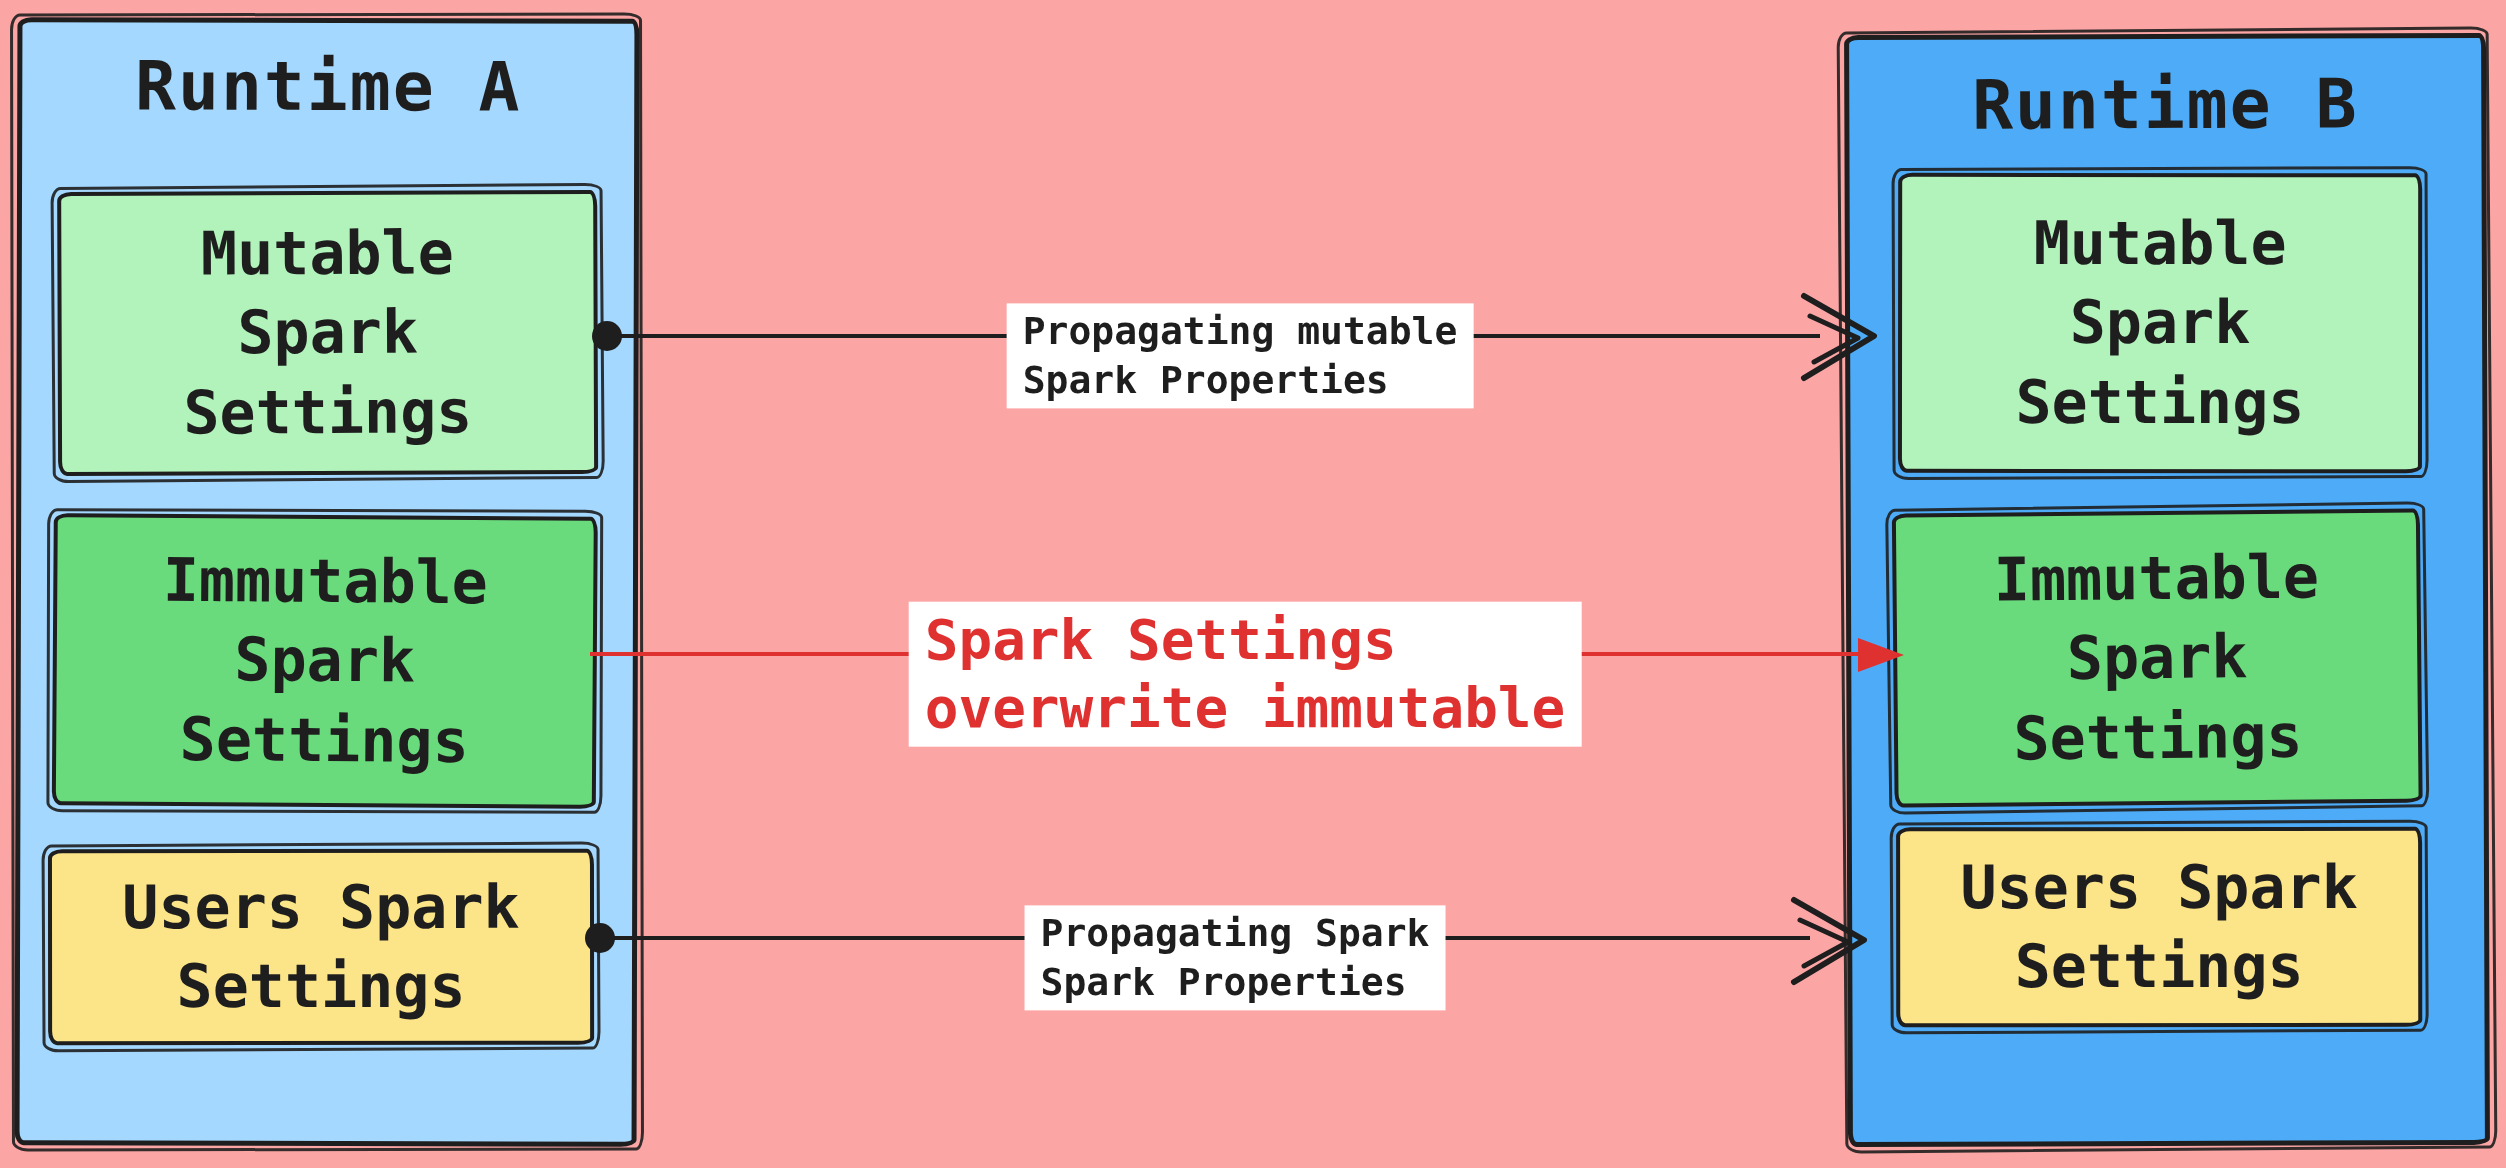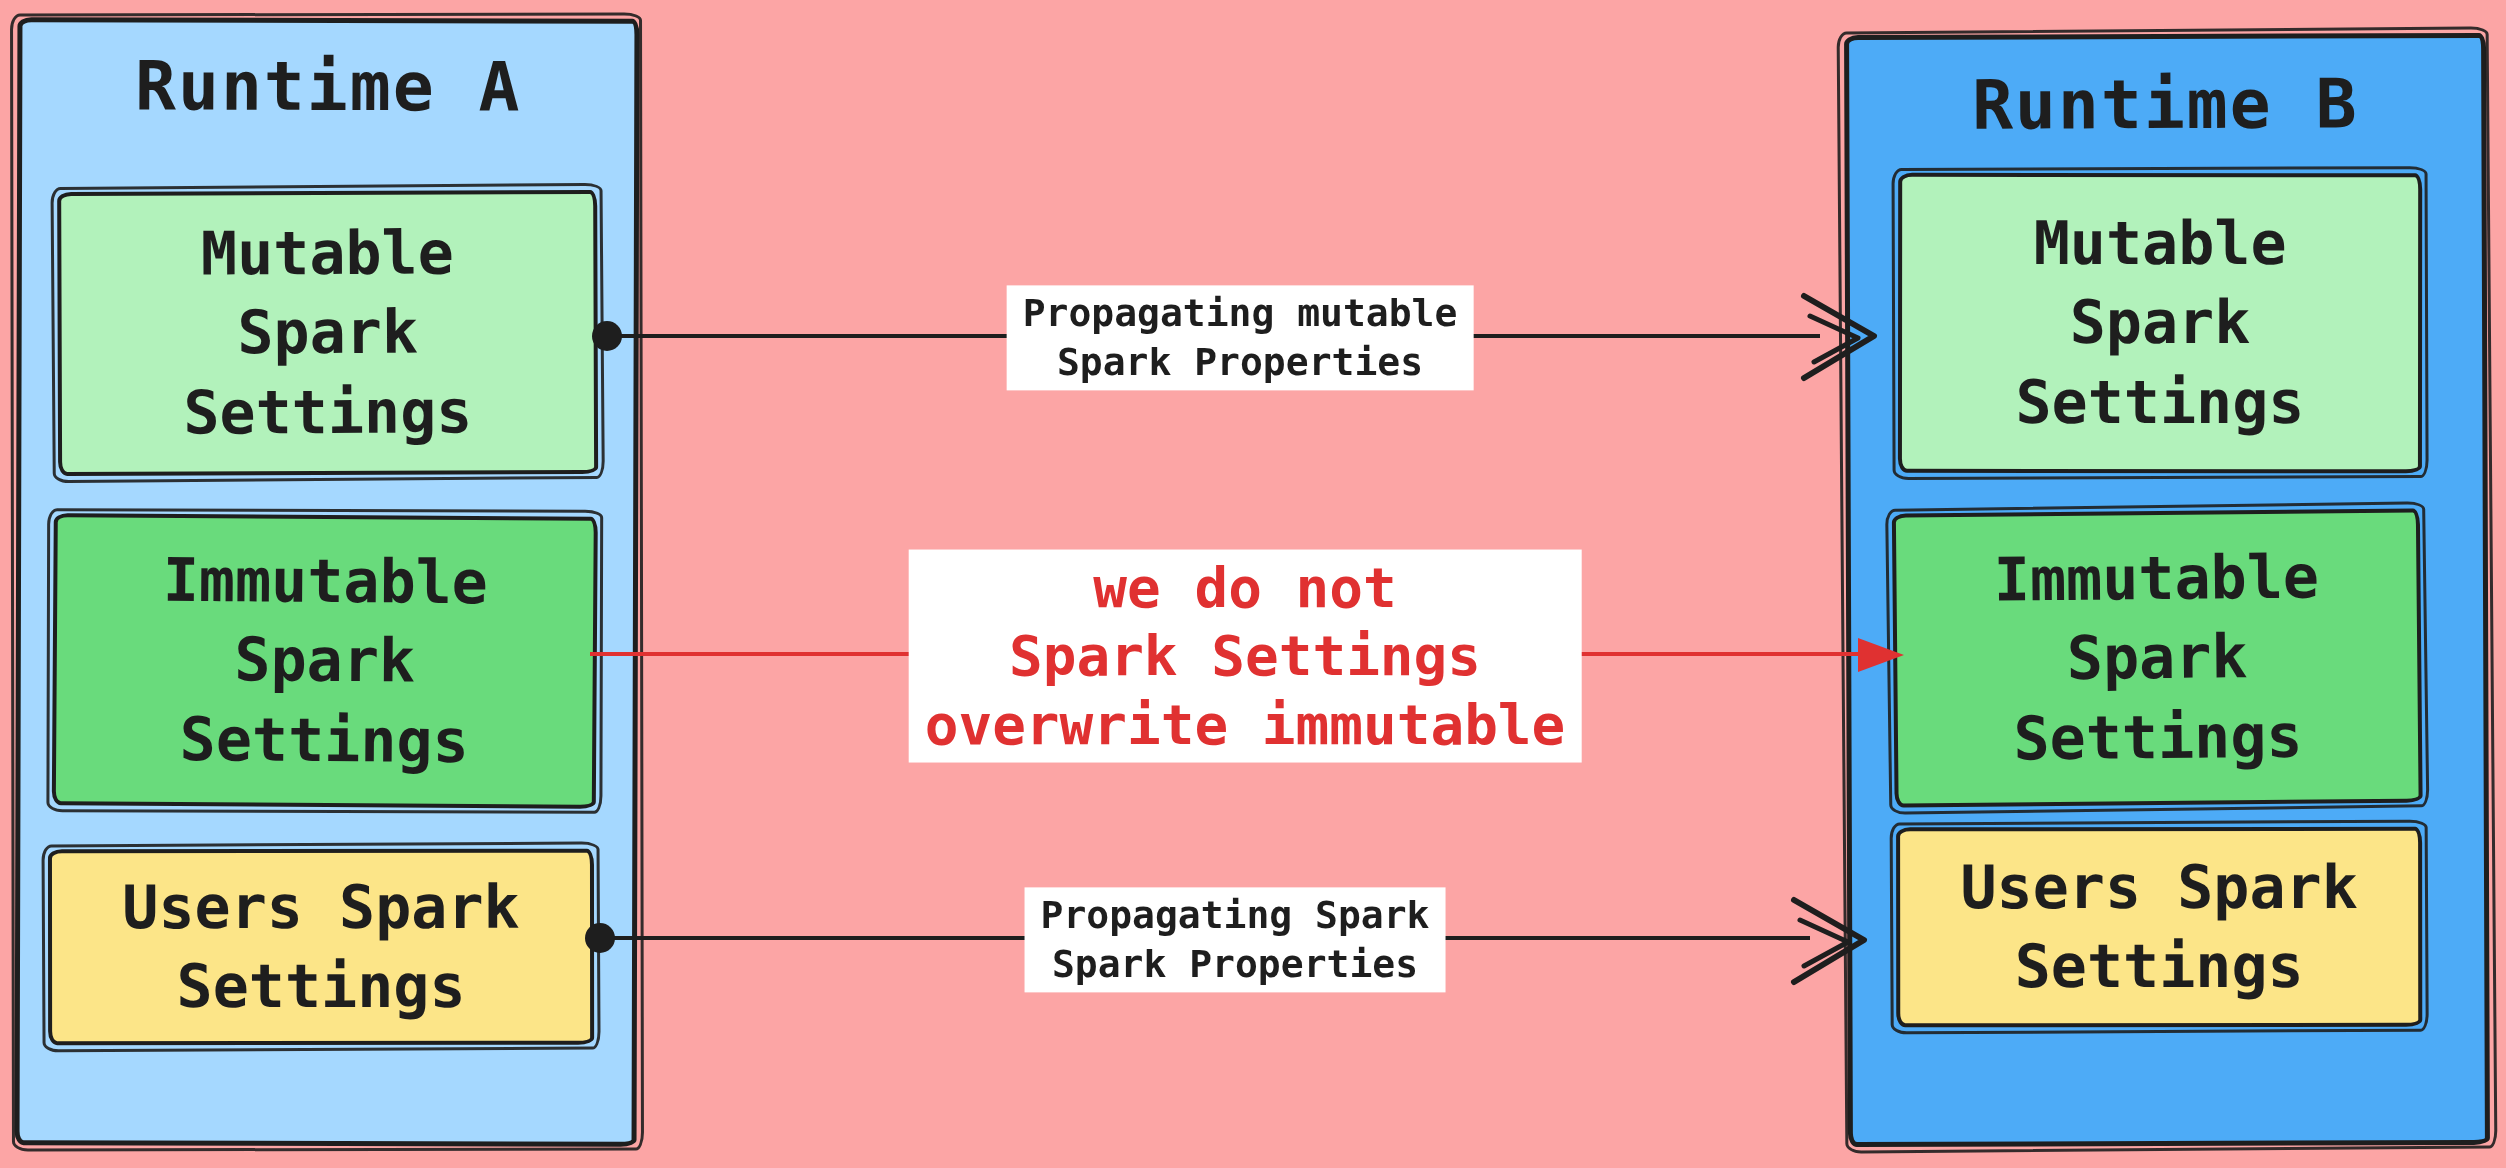--- a/index.html
+++ b/index.html
@@ -61,27 +61,28 @@
     width:30px;height:30px;
     background:#1e1e1e;
     border-radius:50%;
     z-index:6;
   }
   .arrow-head{position:absolute;z-index:6;}
   .arrow-label{
     position:absolute;
     transform:translate(-50%,-50%);
     background:#ffffff;
-    text-align:center;
+    text-align:left;
     font-size:38px;
     font-weight:bold;
     line-height:1.28;
     padding:4px 16px;
     z-index:7;
     white-space:nowrap;
+    margin-top:18px;
   }
   .arrow-label.red{
     color:#e03131;
     font-size:56px;
     line-height:1.22;
   }
   .rot-n35{transform:rotate(-0.35deg);}
   .rot-p25{transform:rotate(0.25deg);}
   .rot-n2{transform:rotate(-0.2deg);}
   .rot-p15{transform:rotate(0.15deg);}
@@ -135,21 +136,20 @@
       <div>Spark Properties</div>
     </div>
   </div>
 
   <div>
     <div class="arrow-line red" style="left:590px;top:652px;width:1278px;"></div>
     <svg class="arrow-head" style="left:1856px;top:636px;" width="50" height="38" viewBox="0 0 50 38">
       <polygon points="2,2 48,19 2,36" fill="#e03131"></polygon>
     </svg>
     <div class="arrow-label red" style="left:1245px;top:656px;">
-      <div>we do not</div>
       <div>Spark Settings</div>
       <div>overwrite immutable</div>
     </div>
   </div>
 
   <div>
     <div class="arrow-dot" style="left:585px;top:923px;"></div>
     <div class="arrow-line" style="left:598px;top:936px;width:1212px;"></div>
     <svg class="arrow-head" style="left:1786px;top:892px;" width="86" height="98" viewBox="0 0 86 98">
       <path d="M8 8 L78 48 L8 90" fill="none" stroke="#1e1e1e" stroke-width="6" stroke-linecap="round" stroke-linejoin="round"></path>

